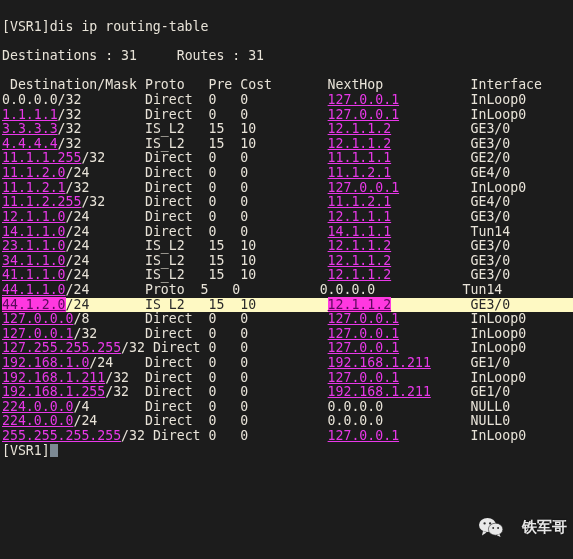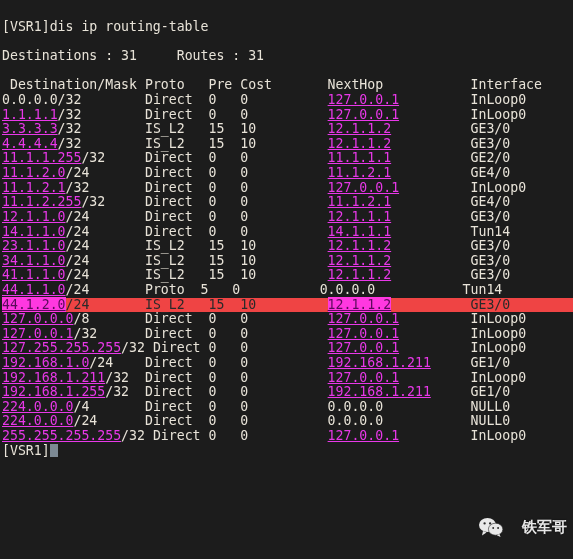--- a/index.html
+++ b/index.html
@@ -29,21 +29,21 @@
     letter-spacing: 0px;
   }
   .line.blank { color: transparent; }
 
   
   .c-plain   { color: #e8e3d8; }
   .c-ip      { color: #e838e8; text-decoration: underline; }
 
   
   .row-hl {
-    background: #ef4444;
+    background: #fef9c3;
     color: #1c1c1c;
   }
   .row-hl .c-plain,
   .row-hl .c-dim { color: #2a2a2a; }
   .match {
     background: #ff38e0;
     color: #5a0a5a;
   }
 
   

